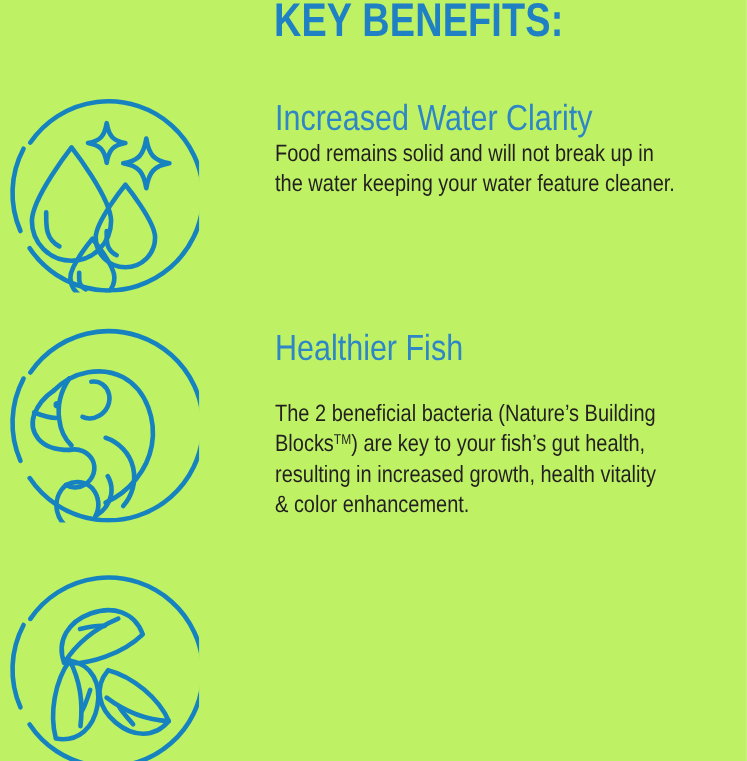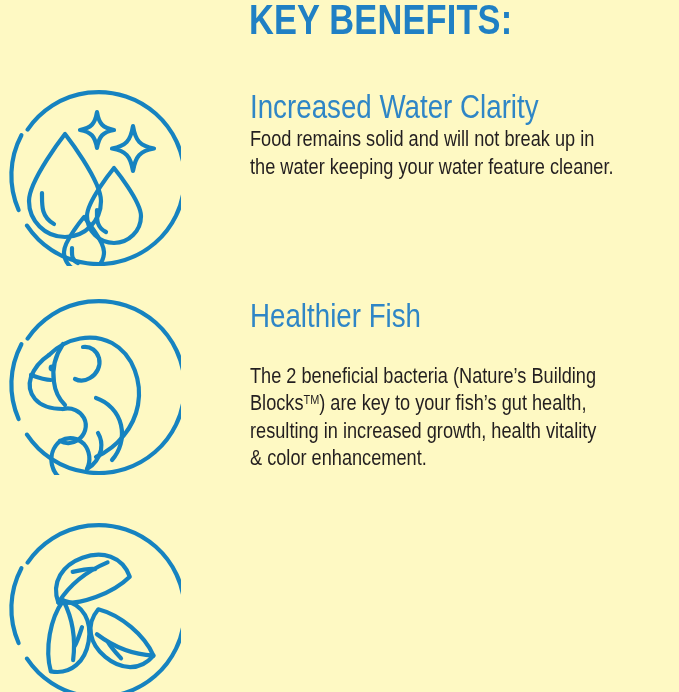--- a/index.html
+++ b/index.html
@@ -12,21 +12,21 @@
     height: 692px;
     position: relative;
     overflow: hidden;
     font-family: "Liberation Sans", "DejaVu Sans", sans-serif;
     -webkit-font-smoothing: antialiased;
   }
 
   .page {
     position: absolute;
     inset: 0;
-    background: #fef9c3;
+    background: #bef264;
   }
 
   
   .title {
     position: absolute;
     left: 249px;
     top: -5px;
     font-size: 43px;
     line-height: 48px;
     font-weight: 700;

